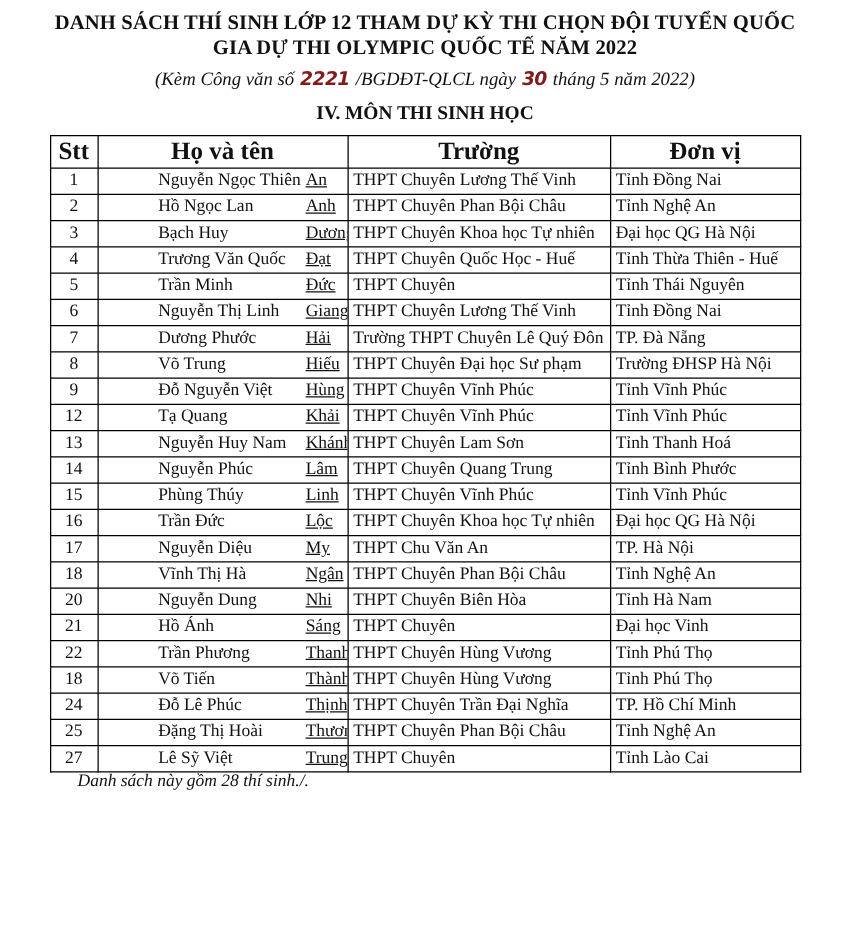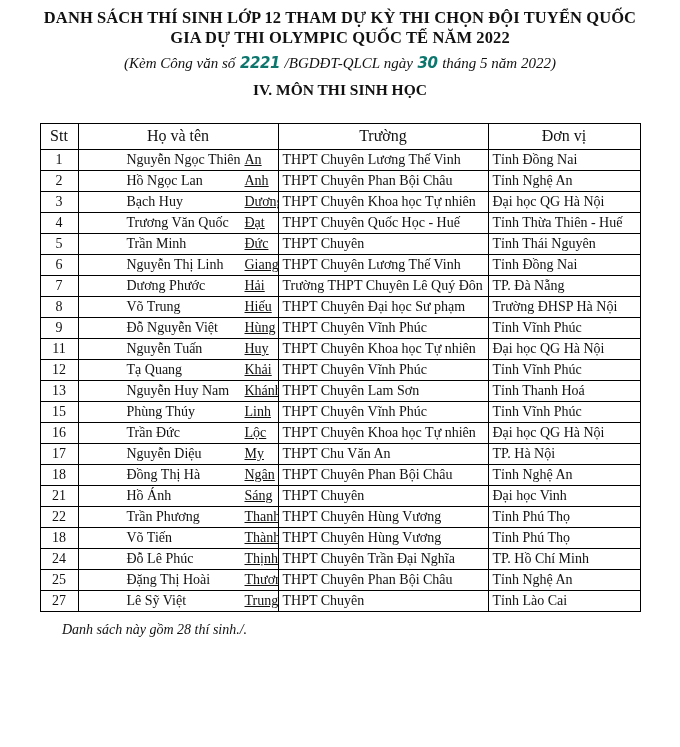--- a/index.html
+++ b/index.html
@@ -34,53 +34,53 @@
     text-align: center;
     font-style: italic;
     font-size: 15px;
     margin-top: 6px;
     line-height: 1.3;
   }
   .handwrite {
     font-family: "DejaVu Sans", sans-serif;
     font-style: italic;
     font-weight: bold;
-    color: #0f766e;
+    color: #7f1d1d;
     font-size: 15px;
     letter-spacing: -0.5px;
     padding: 0 1px;
   }
   .section-title {
     text-align: center;
     font-weight: bold;
     font-size: 15.5px;
     margin-top: 7px;
-    margin-bottom: 24px;
+    margin-bottom: 8px;
   }
   table.list {
     border-collapse: collapse;
     width: 600px;
     margin: 0 auto;
     table-layout: fixed;
   }
   table.list th, table.list td {
     border: 1px solid #000000;
     font-size: 14px;
     line-height: 1.12;
     padding: 1px 4px;
     vertical-align: middle;
     height: 21px;
     box-sizing: border-box;
     overflow: hidden;
     white-space: nowrap;
   }
   table.list th {
-    font-weight: normal;
+    font-weight: bold;
     height: 26px;
-    font-size: 16px;
+    font-size: 20px;
   }
   col.c-stt { width: 38px; }
   col.c-name { width: 200px; }
   col.c-school { width: 210px; }
   col.c-unit { width: 152px; }
   td.stt {
     text-align: center;
   }
   td.name .fam {
     display: inline-block;
@@ -88,21 +88,21 @@
     margin-left: 44px;
   }
   td.name .giv {
     display: inline-block;
     text-decoration: underline;
   }
   td.tall {
     height: 29px;
   }
   .footer {
-    margin-top: 10px;
+    margin-top: 0;
     margin-left: 42px;
     font-style: italic;
     font-size: 14px;
   }
 </style>
 </head>
 <body>
 
 <div class="page">
 
@@ -185,60 +185,66 @@
           <td>THPT Chuyên Đại học Sư phạm</td>
           <td>Trường ĐHSP Hà Nội</td>
         </tr>
         <tr>
           <td class="stt">9</td>
           <td class="name"><span class="fam">Đỗ Nguyễn Việt</span><span class="giv">Hùng</span></td>
           <td>THPT Chuyên Vĩnh Phúc</td>
           <td>Tỉnh Vĩnh Phúc</td>
         </tr>
         <tr>
-          <td class="stt">11</td>
-          <td class="name"><span class="fam">Nguyễn Tuấn</span><span class="giv">Huy</span></td>
-          <td>THPT Chuyên Khoa học Tự nhiên</td>
-          <td>Đại học QG Hà Nội</td>
-        </tr>
-        <tr>
           <td class="stt">12</td>
           <td class="name"><span class="fam">Tạ Quang</span><span class="giv">Khải</span></td>
           <td>THPT Chuyên Vĩnh Phúc</td>
           <td>Tỉnh Vĩnh Phúc</td>
         </tr>
         <tr>
           <td class="stt">13</td>
           <td class="name"><span class="fam">Nguyễn Huy Nam</span><span class="giv">Khánh</span></td>
           <td>THPT Chuyên Lam Sơn</td>
           <td>Tỉnh Thanh Hoá</td>
         </tr>
         <tr>
+          <td class="stt">14</td>
+          <td class="name"><span class="fam">Nguyễn Phúc</span><span class="giv">Lâm</span></td>
+          <td>THPT Chuyên Quang Trung</td>
+          <td>Tỉnh Bình Phước</td>
+        </tr>
+        <tr>
           <td class="stt">15</td>
           <td class="name"><span class="fam">Phùng Thúy</span><span class="giv">Linh</span></td>
           <td>THPT Chuyên Vĩnh Phúc</td>
           <td>Tỉnh Vĩnh Phúc</td>
         </tr>
         <tr>
           <td class="stt">16</td>
           <td class="name"><span class="fam">Trần Đức</span><span class="giv">Lộc</span></td>
           <td>THPT Chuyên Khoa học Tự nhiên</td>
           <td>Đại học QG Hà Nội</td>
         </tr>
         <tr>
           <td class="stt">17</td>
           <td class="name"><span class="fam">Nguyễn Diệu</span><span class="giv">My</span></td>
           <td>THPT Chu Văn An</td>
           <td>TP. Hà Nội</td>
         </tr>
         <tr>
           <td class="stt">18</td>
-          <td class="name"><span class="fam">Đồng Thị Hà</span><span class="giv">Ngân</span></td>
+          <td class="name"><span class="fam">Vĩnh Thị Hà</span><span class="giv">Ngân</span></td>
           <td>THPT Chuyên Phan Bội Châu</td>
           <td>Tỉnh Nghệ An</td>
+        </tr>
+        <tr>
+          <td class="stt">20</td>
+          <td class="name"><span class="fam">Nguyễn Dung</span><span class="giv">Nhi</span></td>
+          <td>THPT Chuyên Biên Hòa</td>
+          <td>Tỉnh Hà Nam</td>
         </tr>
         <tr>
           <td class="stt tall">21</td>
           <td class="name tall"><span class="fam">Hồ Ánh</span><span class="giv">Sáng</span></td>
           <td class="tall">THPT Chuyên</td>
           <td class="tall">Đại học Vinh</td>
         </tr>
         <tr>
           <td class="stt">22</td>
           <td class="name"><span class="fam">Trần Phương</span><span class="giv">Thanh</span></td>

